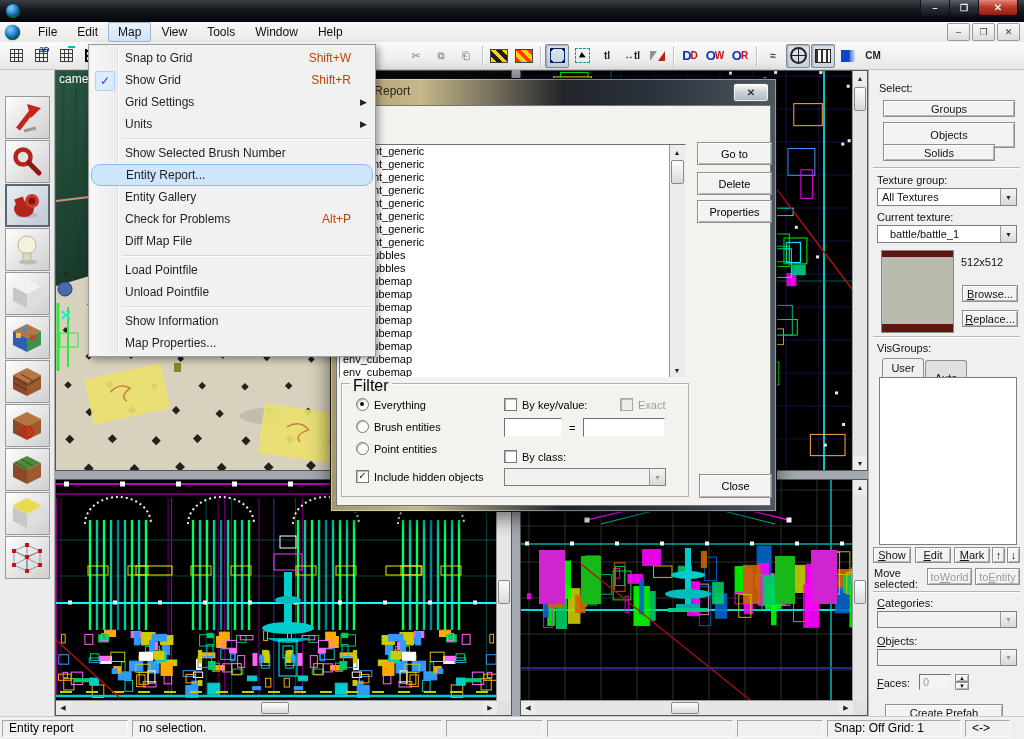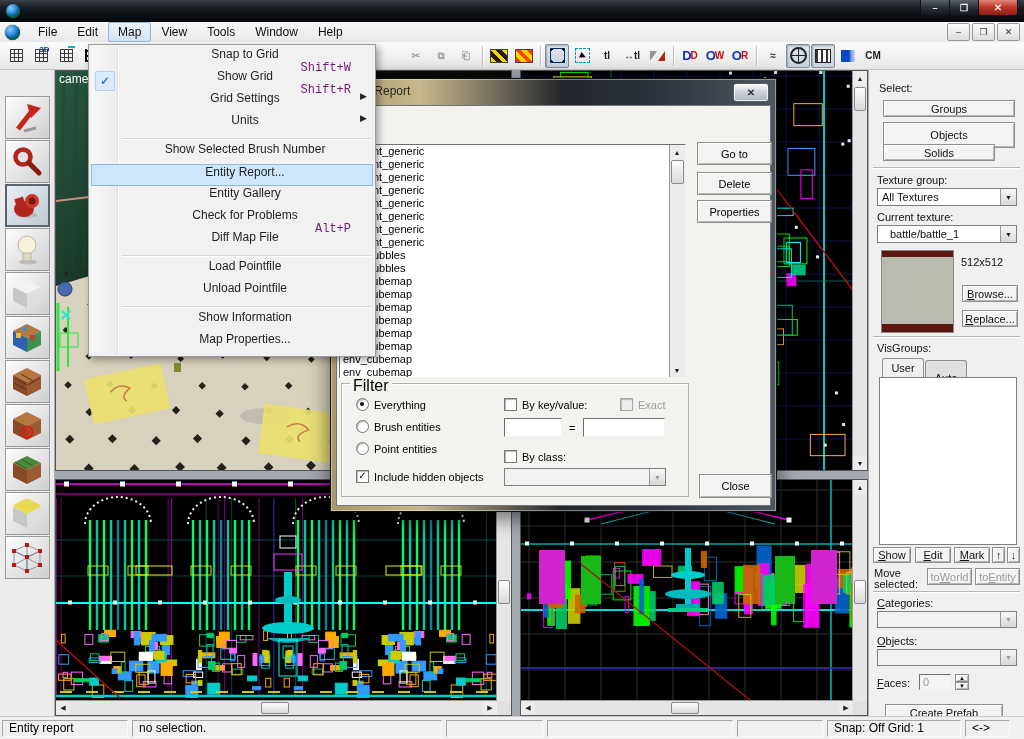--- a/index.html
+++ b/index.html
@@ -142,23 +142,23 @@
   .cbox{width:11px;height:11px;border:1px solid #777;background:#fff;box-shadow:inset 1px 1px 1px #b5b5b5;
     position:relative;flex:none;font-size:10px;line-height:9px;text-align:center;color:#111;}
   .cbox.dis{background:#ededed;border-color:#a6a6a6;}
   .graytxt{color:#9c9c9c;}
   u{text-decoration:underline;}
   
   .popup{position:absolute;left:88px;top:44px;width:288px;z-index:100;background:#f1f1f1;
     border:1px solid #9b9b9b;box-shadow:3px 3px 7px rgba(0,0,0,.35);padding:2px;box-sizing:border-box;font-size:12px;color:#1e1e1e;}
   .popup::before{content:"";position:absolute;left:2px;top:2px;bottom:2px;width:26px;
     background:linear-gradient(90deg,#f7f7f7,#ececec);border-right:1px solid #e0e0e0;box-shadow:1px 0 0 #fff;}
-  .mrow{position:relative;height:22px;display:flex;align-items:center;padding:0 8px 0 34px;box-sizing:border-box;flex-direction:column;}
-  .mrow.hl{background:#cde6fc;border:1px solid #8ebae8;border-radius:0;height:22px;}
-  .mrow .sc{margin-left:auto;padding-right:14px;color:#701a75;font-family:Liberation Mono, monospace;}
+  .mrow{position:relative;height:22px;display:flex;align-items:center;padding:0 8px 0 34px;box-sizing:border-box;}
+  .mrow.hl{background:#cde6fc;border:1px solid #8ebae8;border-radius:9px;height:22px;}
+  .mrow .sc{margin-left:auto;padding-right:14px;color:#c2410c;}
   .mrow .sub{position:absolute;right:6px;font-size:9px;color:#222;}
   .mrow .chk{position:absolute;left:4px;top:2px;width:18px;height:18px;border:1px solid #aecff7;border-radius:2px;
     background:#dbeafc;color:#1a52a8;font-size:12px;display:flex;align-items:center;justify-content:center;}
   .msep{height:1px;background:#d9d9d9;margin:3px 1px 3px 31px;box-shadow:0 1px 0 #fff;}
 </style>
 </head>
 <body>
 
 <div class="titlebar">
   <span class="app-icon"></span>

